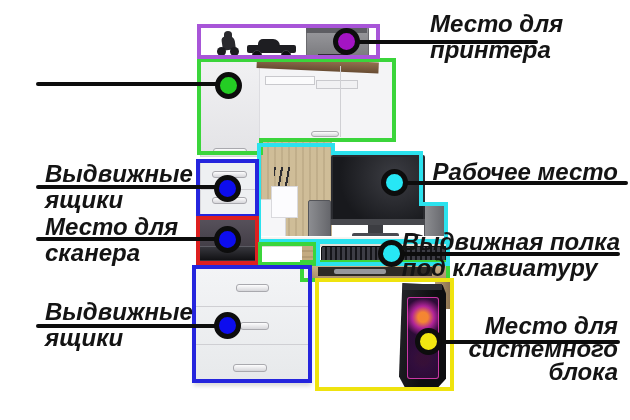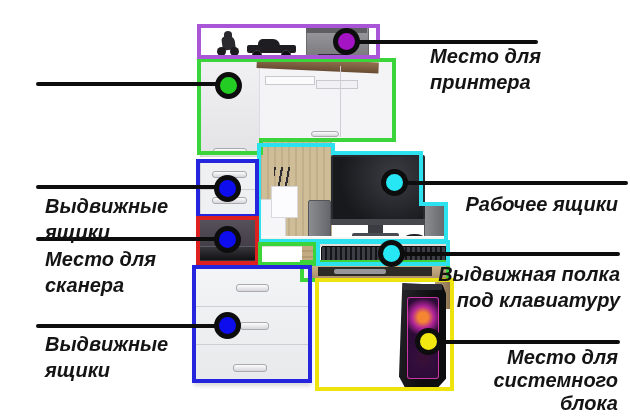--- a/index.html
+++ b/index.html
@@ -111,28 +111,28 @@
   .dot{position:absolute;width:17px;height:17px;border:5px solid #0d0d0d;border-radius:50%;box-sizing:content-box;z-index:8;}
   .dot-storage{left:215px;top:72px;background:#24cd24;}
   .dot-drawers-top{left:214px;top:175px;background:#0d0dee;}
   .dot-scanner{left:214px;top:226px;background:#0d0dee;}
   .dot-drawers-bottom{left:214px;top:312px;background:#0d0dee;}
   .dot-printer{left:333px;top:28px;background:#a414c4;}
   .dot-workspace{left:381px;top:169px;background:#27e7f5;}
   .dot-keyboard{left:378px;top:240px;background:#27e7f5;}
   .dot-system{left:415px;top:328px;background:#f2e711;}
 
-  .lbl{position:absolute;font-style:italic;font-weight:700;font-size:20px;line-height:26px;color:#141414;white-space:pre-line;z-index:9;margin-top:32px;}
+  .lbl{position:absolute;font-style:italic;font-weight:700;font-size:24px;line-height:26px;color:#141414;white-space:pre-line;z-index:9;}
   .lbl-storage{left:45px;top:58px;}
   .lbl-drawers-top{left:45px;top:161px;}
   .lbl-scanner{left:45px;top:214px;}
   .lbl-drawers-bottom{left:45px;top:299px;}
   .lbl-printer{left:430px;top:11px;}
   .lbl-workspace{right:12px;top:159px;text-align:right;}
-  .lbl-keyboard{right:10px;top:229px;text-align:right;}
+  .lbl-keyboard{right:10px;top:229px;text-align:left;}
   .lbl-system{right:12px;top:314px;text-align:right;line-height:23px;}
 </style>
 </head>
 <body>
 
 <div class="canvas">
 
   <div class="abs cab-left"></div>
   <div class="handle cab-left-handle"></div>
   <div class="abs cab-top"></div>
@@ -225,21 +225,21 @@
   <div class="dot dot-workspace"></div>
   <div class="dot dot-keyboard"></div>
   <div class="dot dot-system"></div>
 
   <div class="lbl lbl-printer">Место для
 принтера</div>
   <div class="lbl lbl-drawers-top">Выдвижные
 ящики</div>
   <div class="lbl lbl-scanner">Место для
 сканера</div>
-  <div class="lbl lbl-workspace">Рабочее ящики</div>
+  <div class="lbl lbl-workspace">Рабочее место</div>
   <div class="lbl lbl-keyboard">Выдвижная полка
 под клавиатуру</div>
   <div class="lbl lbl-drawers-bottom">Выдвижные
 ящики</div>
   <div class="lbl lbl-system">Место для
 системного
 блока</div>
 
 </div>
 

